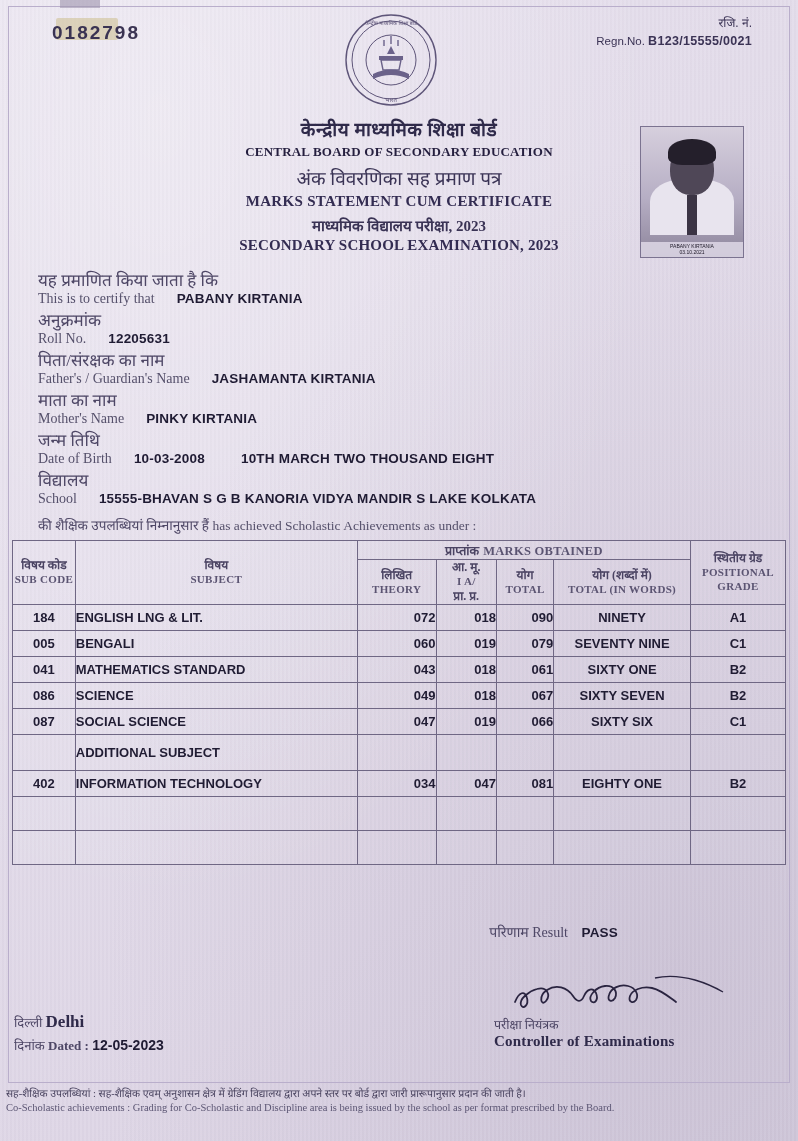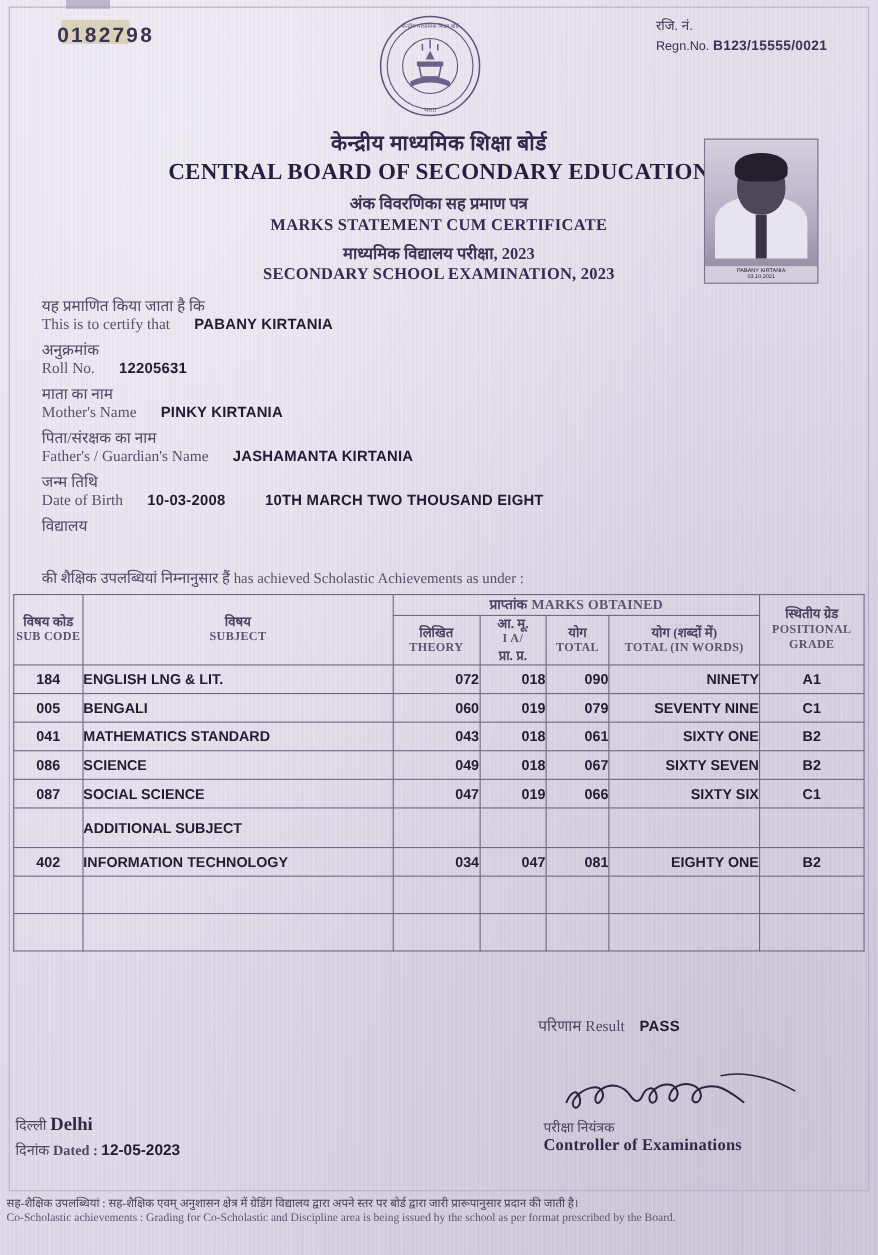--- a/index.html
+++ b/index.html
@@ -41,39 +41,39 @@
   .watermark-left{
     position:absolute; left:56px; top:18px;
     width:62px; height:22px;
     background:#cdbf8e;
     opacity:.55;
     border-radius:2px;
     filter: blur(.4px);
   }
   .regn {
     position:absolute; right:46px; top:14px;
-    text-align:left;
+    text-align:right;
     font-family:"Liberation Sans", sans-serif;
     font-size:11.5px; color:#3b3355; line-height:1.5;
   }
   .regn .l1{ font-size:12px; }
   .regn .l2 b{ font-size:12.5px; letter-spacing:.3px; }
   .emblem{
     position:absolute; left:343px; top:12px;
     width:96px; height:96px;
   }
   .emblem svg{ display:block; }
 
   .titles{
     position:absolute; left:0; right:0; top:116px;
     text-align:center;
   }
   .t-hi1{ font-size:19px; font-weight:bold; color:#2f2a4a; letter-spacing:.5px;}
-  .t-en1{ font-size:21px; font-weight:bold; color:#251f3f; letter-spacing:.2px; margin-top:2px;}
-  .t-hi2{ font-size:15px; font-weight:bold; color:#3a3355; margin-top:5px;}
+  .t-en1{ font-size:13px; font-weight:bold; color:#251f3f; letter-spacing:.2px; margin-top:2px;}
+  .t-hi2{ font-size:19px; font-weight:normal; color:#3a3355; margin-top:5px;}
   .t-en2{ font-size:15px; font-weight:bold; color:#332c52; margin-top:2px; letter-spacing:.3px;}
   .t-hi3{ font-size:15px; font-weight:bold; color:#3a3355; margin-top:5px;}
   .t-en3{ font-size:15px; font-weight:bold; color:#332c52; margin-top:2px; letter-spacing:.2px;}
 
   .photo{
     position:absolute; right:54px; top:126px;
     width:104px; height:132px;
     border:1px solid #7b7390;
     background:#b9b0c6;
     overflow:hidden;
@@ -111,21 +111,21 @@
     background:rgba(222,216,230,.85);
     line-height:1.35; padding:1px 0;
   }
 
   
   .fields{
     position:absolute; left:38px; top:272px; right:40px;
   }
   .frow{ position:relative; height:40px; }
   .lab-hi{
-    font-size:14px; color:#4e4766; line-height:1.1;
+    font-size:17px; color:#4e4766; line-height:1.1;
   }
   .lab-en{
     font-size:14px; color:#55506b;
     display:inline-block;
   }
   .val{
     font-family:"Liberation Sans", sans-serif;
     font-weight:bold; font-size:13.5px; color:#1f1b33;
     letter-spacing:.2px;
   }
@@ -156,21 +156,21 @@
   tbody td{
     height:26px;
     font-family:"Liberation Sans", sans-serif;
     font-size:13px;
     color:#201c33;
     font-weight:bold;
   }
   td.code{ text-align:center; width:64px; }
   td.subj{ text-align:left; padding-left:14px; }
   td.num{ text-align:right; }
-  td.words{ text-align:right; padding-left:12px; }
+  td.words{ text-align:center; padding-left:12px; }
   td.grade{ text-align:center; }
   tbody tr.tall td{ height:36px; }
   tbody tr.blank td{ height:34px; }
 
   
   .result{
     position:absolute; right:180px; top:922px;
     font-size:14px; color:#4e4766;
   }
   .result b.val{ margin-left:10px; }
@@ -272,46 +272,50 @@
 
     <div class="frow">
       <div class="lab-hi">अनुक्रमांक</div>
       <div class="inline">
         <span class="lab-en">Roll No.</span>
         <span class="val">12205631</span>
       </div>
     </div>
 
     <div class="frow">
+      <div class="lab-hi">पिता/संरक्षक का नाम</div>
+      <div class="inline">
+        <span class="lab-en">Father's / Guardian's Name</span>
+        <span class="val">JASHAMANTA KIRTANIA</span>
+      </div>
+    </div>
+
+    <div class="frow">
       <div class="lab-hi">माता का नाम</div>
       <div class="inline">
         <span class="lab-en">Mother's Name</span>
         <span class="val">PINKY KIRTANIA</span>
-      </div>
-    </div>
-
-    <div class="frow">
-      <div class="lab-hi">पिता/संरक्षक का नाम</div>
-      <div class="inline">
-        <span class="lab-en">Father's / Guardian's Name</span>
-        <span class="val">JASHAMANTA KIRTANIA</span>
       </div>
     </div>
 
     <div class="frow">
       <div class="lab-hi">जन्म तिथि</div>
       <div class="inline">
         <span class="lab-en">Date of Birth</span>
         <span class="val">10-03-2008</span>
         <span class="val dob-extra">10TH MARCH TWO THOUSAND EIGHT</span>
       </div>
     </div>
 
     <div class="frow">
       <div class="lab-hi">विद्यालय</div>
+      <div class="inline">
+        <span class="lab-en">School</span>
+        <span class="val">15555-BHAVAN S G B KANORIA VIDYA MANDIR S LAKE KOLKATA</span>
+      </div>
     </div>
   </div>
 
   <div class="ach-line">
     <span class="hi">की शैक्षिक उपलब्धियां निम्नानुसार हैं</span>
     <span>has achieved Scholastic Achievements as under :</span>
   </div>
 
   <table class="marks">
     <thead>

